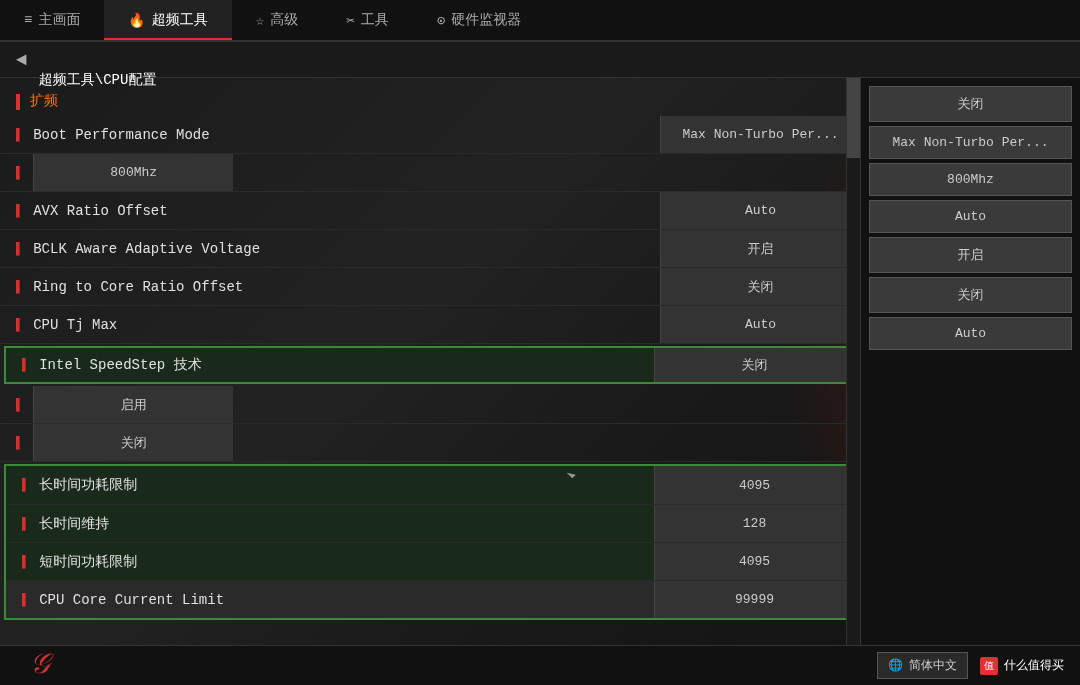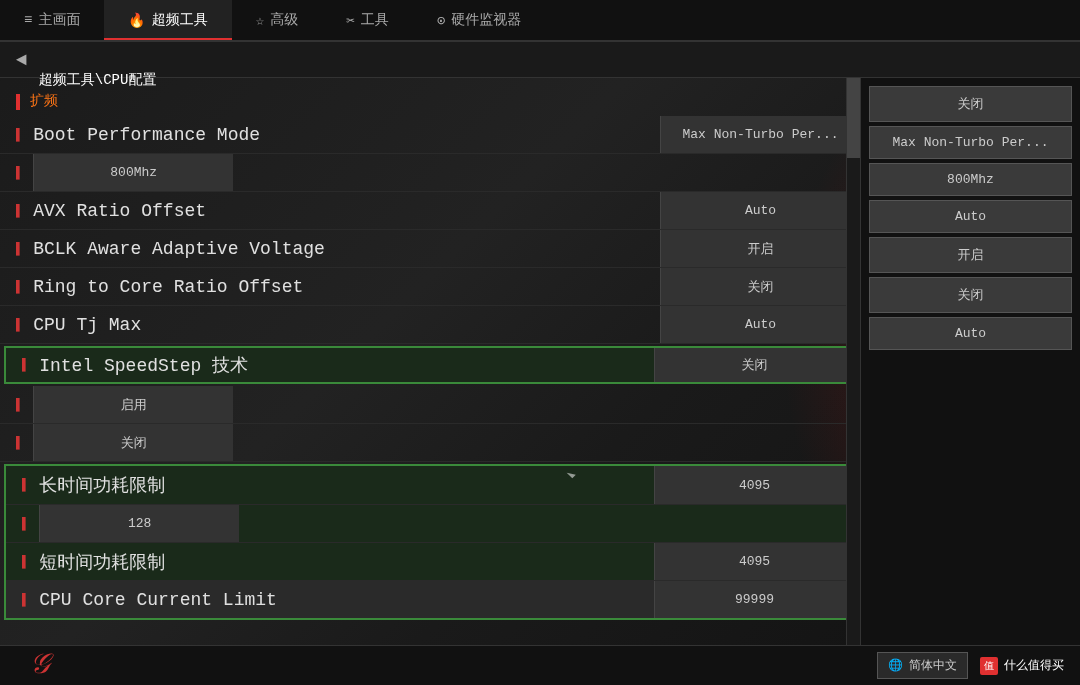--- a/index.html
+++ b/index.html
@@ -144,21 +144,21 @@
     }
 
     .setting-bullet {
       color: #cc3333;
       margin-right: 10px;
       font-size: 12px;
     }
 
     .setting-name {
       color: #e0e0e0;
-      font-size: 18px;
+      font-size: 14px;
       font-family: 'Courier New', monospace;
       flex: 1;
     }
 
     .setting-value {
       color: #cccccc;
       font-size: 13px;
       font-family: 'Courier New', monospace;
       background: #333;
       min-width: 200px;
@@ -397,20 +397,21 @@
       <div style="border: 2px solid #3a8a3a; margin: 2px 4px;">
 
         <div class="setting-row" style="background:#1a2a1a; border:none;">
           <span class="setting-bullet" style="color:#cc3333;">▌</span>
           <span class="setting-name">长时间功耗限制</span>
           <div class="setting-value">4095</div>
         </div>
 
         <div class="setting-row" style="background:#1a2a1a; border:none; border-top:1px solid #2a2a2a;">
           <span class="setting-bullet" style="color:#cc3333;">▌</span>
+          <span class="setting-name">长时间维持</span>
           <div class="setting-value">128</div>
         </div>
 
         <div class="setting-row" style="background:#1a2a1a; border:none; border-top:1px solid #2a2a2a;">
           <span class="setting-bullet" style="color:#cc3333;">▌</span>
           <span class="setting-name">短时间功耗限制</span>
           <div class="setting-value">4095</div>
         </div>
 
         <div class="setting-row" style="background:#2a2a2a; border:none; border-top:1px solid #2a2a2a;">

